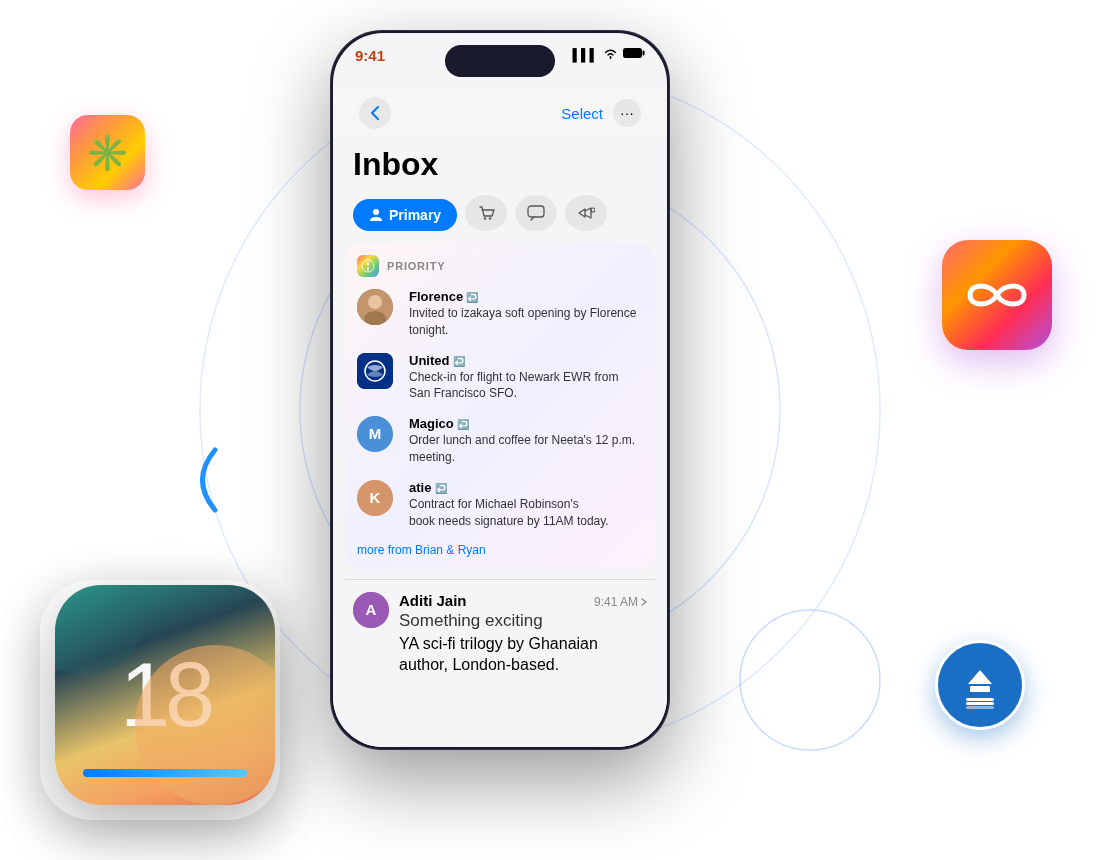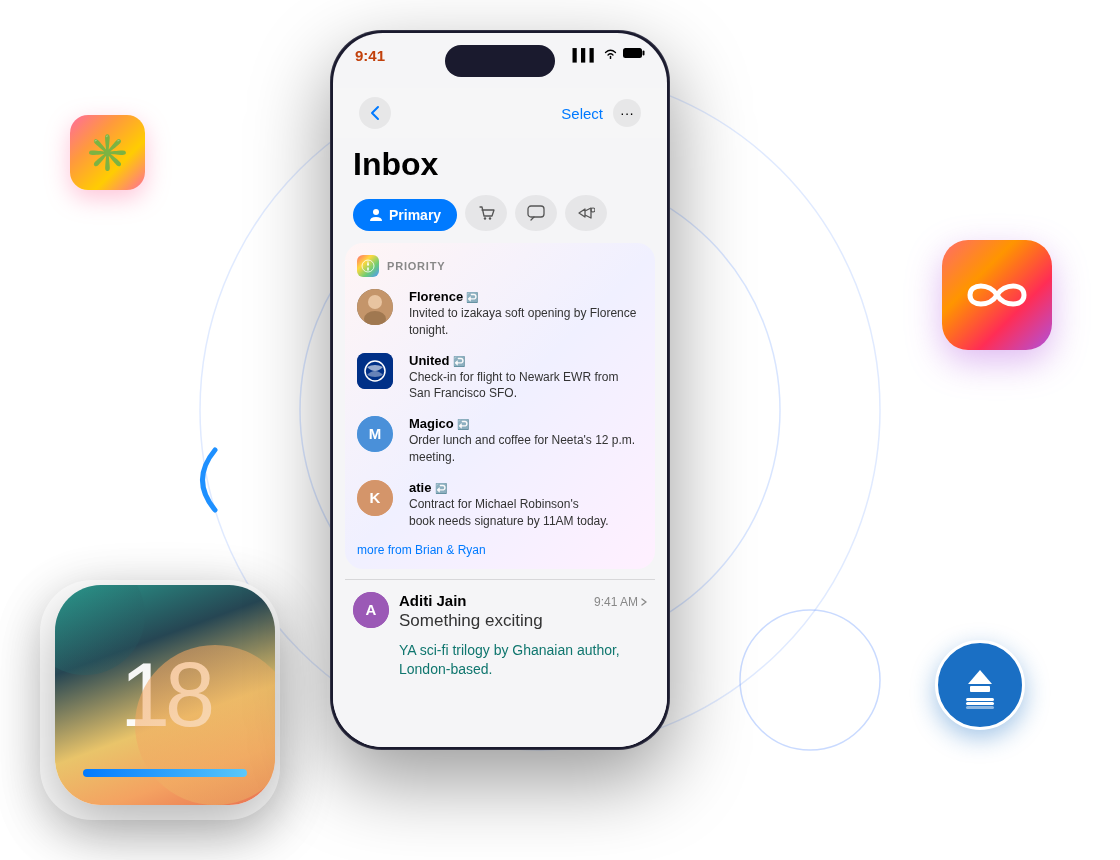--- a/index.html
+++ b/index.html
@@ -286,23 +286,23 @@
       align-items: center;
       gap: 3px;
     }
     .regular-subject {
       font-size: 17px;
       font-weight: 500;
       color: #333;
       margin-top: 2px;
     }
     .regular-preview {
-      font-size: 14px;
-      color: #0f766e;
-      margin-top: 10px;
+      font-size: 16px;
+      color: #000000;
+      margin-top: 3px;
       line-height: 1.3;
     }
 
     
     .app-icon-ios18 {
       position: absolute;
       bottom: 55px;
       left: 55px;
       width: 220px;
       height: 220px;

